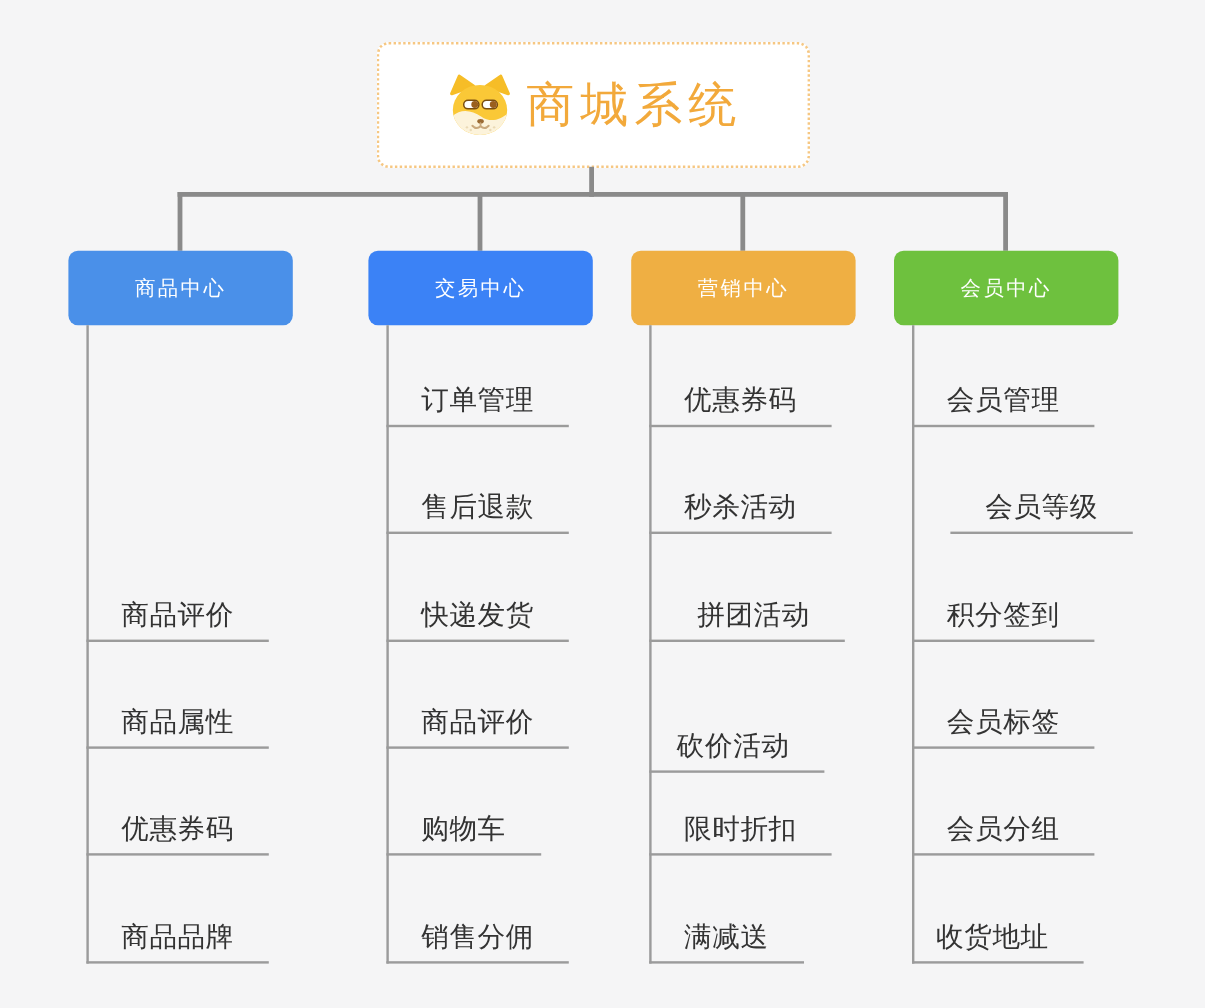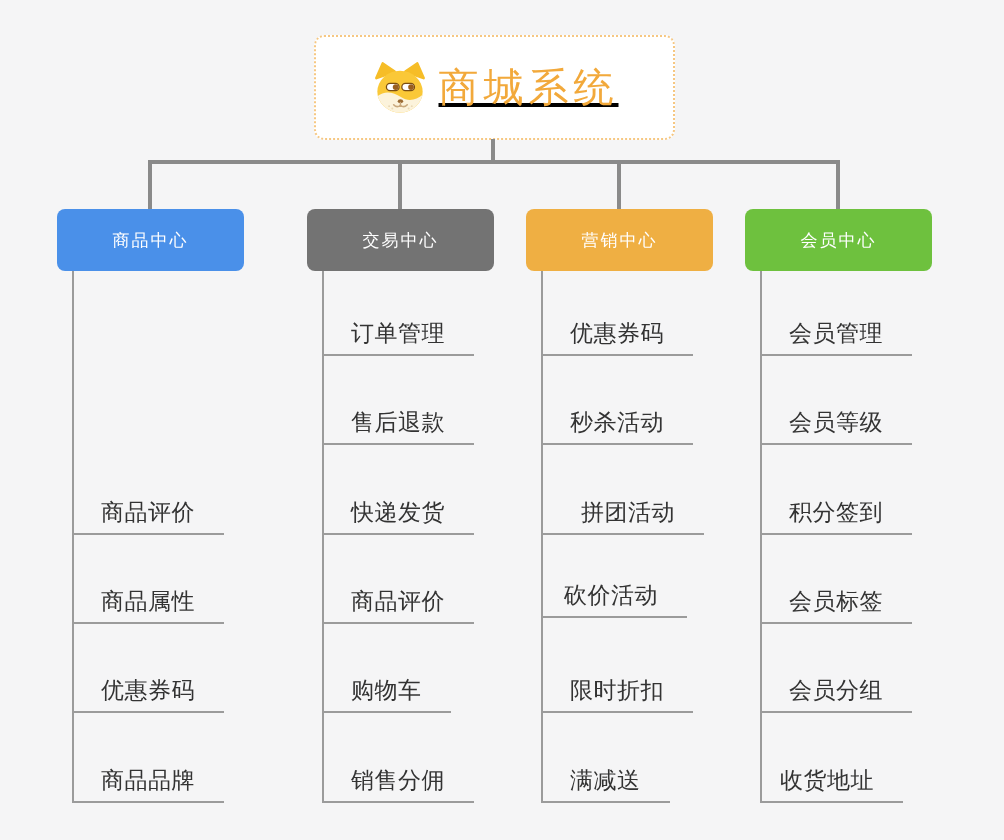--- a/index.html
+++ b/index.html
@@ -22,21 +22,20 @@
     position: absolute;
     left: 314px; top: 35px;
     width: 357px; height: 101px;
     background: #ffffff;
     border: 2px dotted #f6c782;
     border-radius: 10px;
     display: flex;
     align-items: center;
     justify-content: center;
     gap: 10px;
-    text-decoration: underline;
   }
   .root-label {
     font-size: 40px;
     letter-spacing: 5px;
     font-weight: 500;
     color: #f2a93b;
     white-space: nowrap;
   }
   .root-icon { width: 58px; height: 54px; flex: 0 0 auto; }
 
@@ -133,21 +132,21 @@
   </div>
 
   <div class="child-node" style="left: 72px; top: 663px;">
     <span>优惠券码</span>
   </div>
 
   <div class="child-node" style="left: 72px; top: 753px;">
     <span>商品品牌</span>
   </div>
 
-  <div class="branch-box" style="left: 307px; top: 209px; background: #737373;">
+  <div class="branch-box" style="left: 307px; top: 209px; background: #3b82f6;">
     <span>交易中心</span>
   </div>
   <div class="trunk" style="left: 322px; top: 271px; height: 532px;"></div>
 
   <div class="child-node" style="left: 322px; top: 306px;">
     <span>订单管理</span>
   </div>
 
   <div class="child-node" style="left: 322px; top: 395px;">
     <span>售后退款</span>
@@ -179,42 +178,42 @@
   </div>
 
   <div class="child-node" style="left: 541px; top: 395px;">
     <span>秒杀活动</span>
   </div>
 
   <div class="child-node" style="left: 541px; top: 485px; padding-left: 40px;">
     <span>拼团活动</span>
   </div>
 
-  <div class="child-node" style="left: 541px; top: 568px; padding-left: 23px;">
+  <div class="child-node" style="left: 541px; top: 594px; padding-left: 23px;">
     <span>砍价活动</span>
   </div>
 
   <div class="child-node" style="left: 541px; top: 663px;">
     <span>限时折扣</span>
   </div>
 
   <div class="child-node" style="left: 541px; top: 753px;">
     <span>满减送</span>
   </div>
 
   <div class="branch-box" style="left: 745px; top: 209px; background: rgb(110, 193, 62);">
     <span>会员中心</span>
   </div>
   <div class="trunk" style="left: 760px; top: 271px; height: 532px;"></div>
 
   <div class="child-node" style="left: 760px; top: 306px;">
     <span>会员管理</span>
   </div>
 
-  <div class="child-node" style="left: 760px; top: 395px; justify-content: flex-end;">
+  <div class="child-node" style="left: 792px; top: 395px; justify-content: flex-end;">
     <span>会员等级</span>
   </div>
 
   <div class="child-node" style="left: 760px; top: 485px;">
     <span>积分签到</span>
   </div>
 
   <div class="child-node" style="left: 760px; top: 574px;">
     <span>会员标签</span>
   </div>

